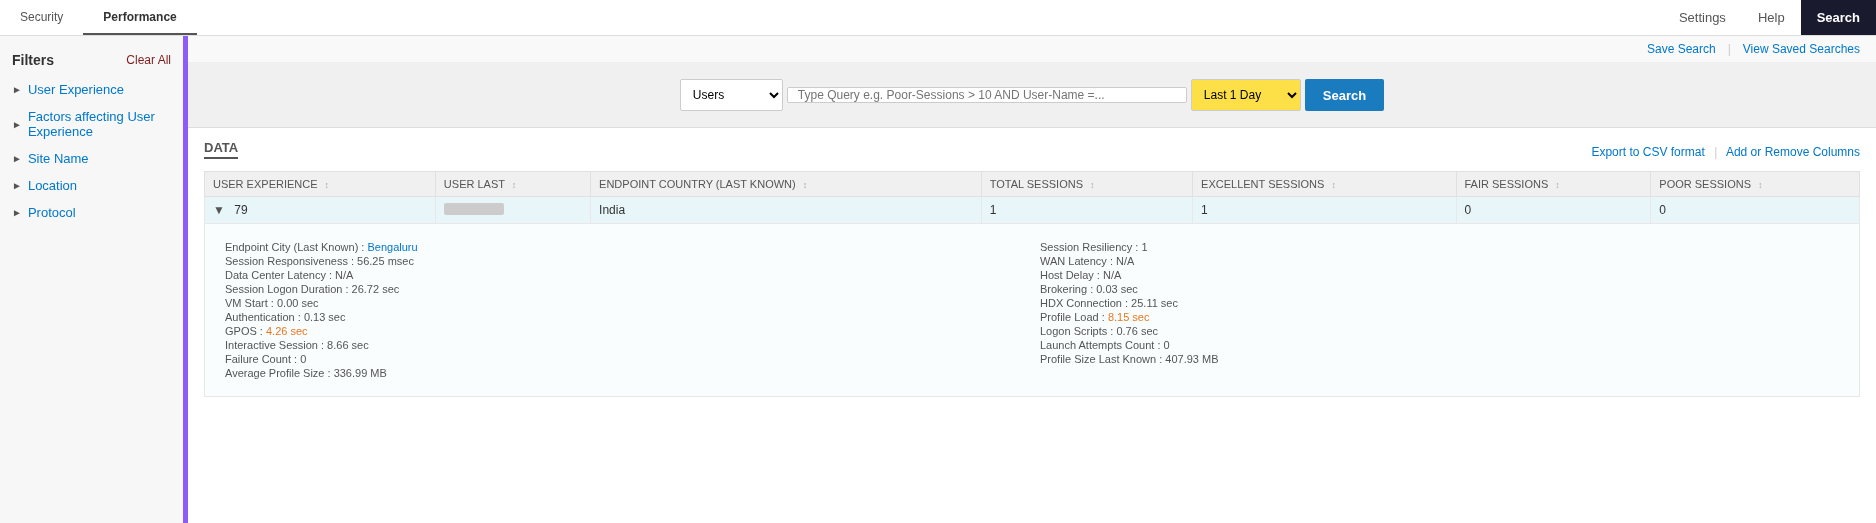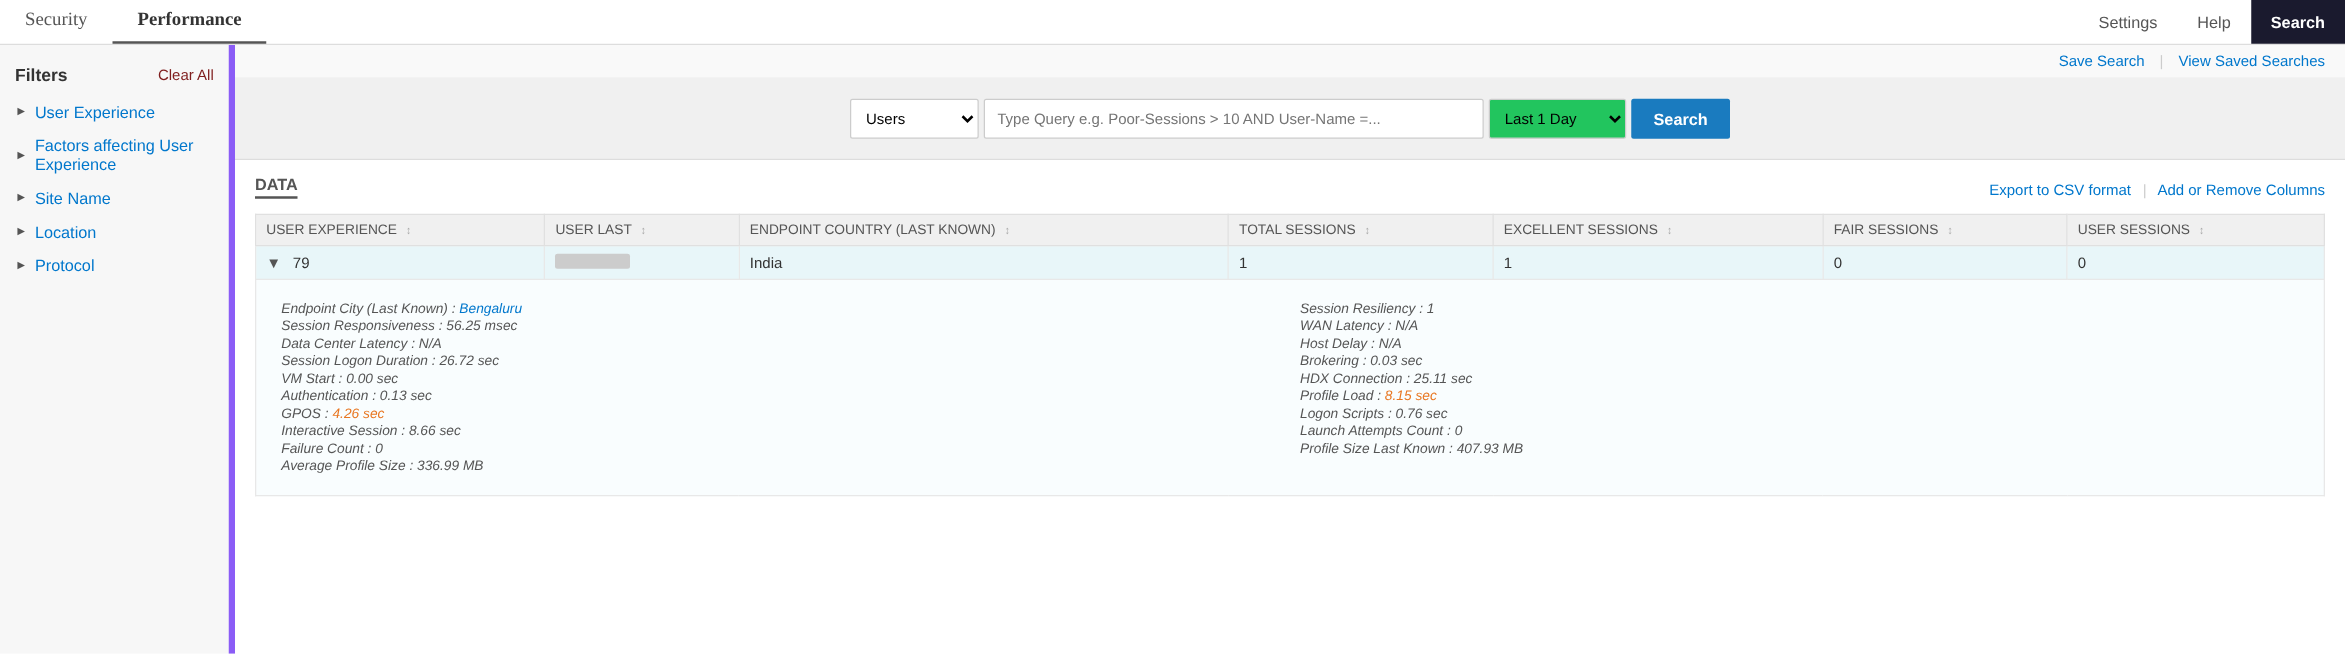--- a/index.html
+++ b/index.html
@@ -14,25 +14,24 @@
       border-bottom: 1px solid #ddd;
     }
     .top-nav-tabs {
       display: flex;
       height: 100%;
     }
     .top-nav-tab {
       padding: 0 20px;
       display: flex;
       align-items: center;
-      font-size: 15px;
+      font-size: 12px;
       cursor: pointer;
       color: #555;
       border-bottom: 2px solid transparent;
-      font-family: Liberation Serif, serif;
     }
     .top-nav-tab.active {
       color: #333;
       border-bottom: 2px solid #555;
       font-weight: bold;
     }
     .top-nav-right {
       margin-left: auto;
       display: flex;
       align-items: center;
@@ -122,32 +121,32 @@
       height: 32px;
       padding: 0 8px;
       border: 1px solid #ccc;
       background: #fff;
       font-size: 12px;
       border-radius: 2px;
       cursor: pointer;
       min-width: 100px;
     }
     .search-input {
-      height: 32px;
+      height: 16px;
       padding: 0 10px;
       border: 1px solid #ccc;
       font-size: 12px;
       border-radius: 2px;
       width: 400px;
     }
     .time-dropdown {
       height: 32px;
       padding: 0 8px;
       border: 1px solid #ccc;
-      background: #22c55e;
+      background: #fde047;
       font-size: 12px;
       border-radius: 2px;
       cursor: pointer;
       min-width: 110px;
     }
     .search-btn {
       height: 32px;
       padding: 0 18px;
       background: #1a7bbf;
       color: #fff;
@@ -245,21 +244,20 @@
       gap: 0;
       padding: 8px 4px;
     }
     .detail-col {
       padding: 2px 8px;
     }
     .detail-item {
       font-size: 11px;
       color: #555;
       padding: 1px 0;
-      font-style: italic;
     }
     .detail-item .link { color: #0077cc; }
     .detail-item .orange { color: #e87722; }
     .blurred {
       background: #ccc;
       color: transparent;
       border-radius: 2px;
       display: inline-block;
       min-width: 60px;
       height: 12px;
@@ -376,21 +374,21 @@
             </th>
             <th>
               <span>EXCELLENT SESSIONS</span>
               <span class="sort-icon">↕</span>
             </th>
             <th>
               <span>FAIR SESSIONS</span>
               <span class="sort-icon">↕</span>
             </th>
             <th>
-              <span>USER SESSIONS</span>
+              <span>POOR SESSIONS</span>
               <span class="sort-icon">↕</span>
             </th>
           </tr>
         </thead>
         <tbody>
 
           <tr class="row-expanded">
             <td>
               <span class="expand-btn">▼</span>
               <span>79</span>

